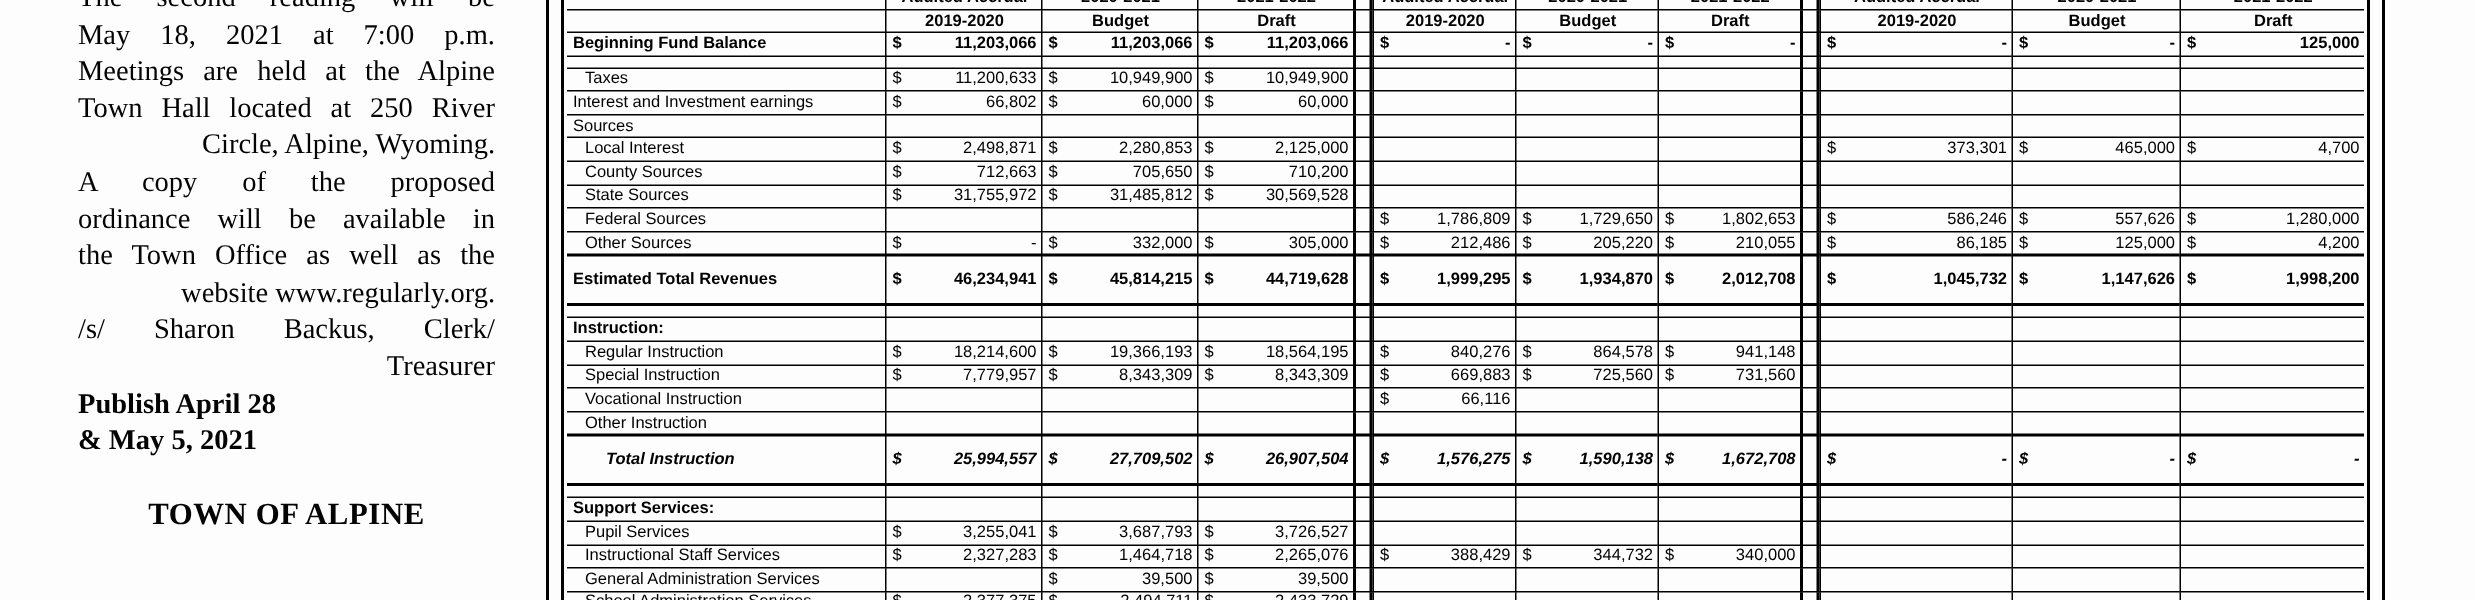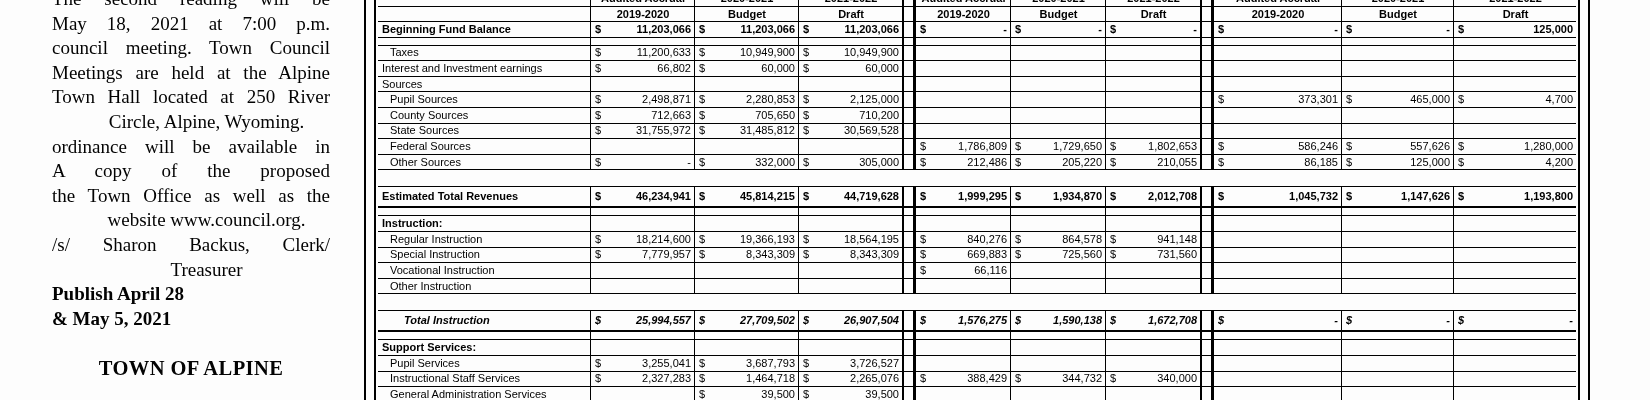--- a/index.html
+++ b/index.html
@@ -9,21 +9,21 @@
     font-family:"Liberation Sans",sans-serif;
   }
   
   .notice{
     position:absolute;left:52px;top:-13px;width:278px;
     font-family:"Liberation Serif",serif;
     font-size:19px;line-height:24.6px;color:#030303;
   }
   .nl{white-space:nowrap;overflow:visible;}
   .nl.justify{white-space:normal;text-align:justify;text-align-last:justify;}
-  .nl.left{text-align:center;margin-left:31px;}
+  .nl.left{text-align:right;margin-left:31px;}
   .nl.publish{font-weight:700;text-align:left;}
   .nl.blank{height:24.6px;}
   .nl.heading{font-weight:700;text-align:center;font-size:20.5px;letter-spacing:.4px;}
   
   .budget-table{
     position:absolute;left:378px;top:-13px;
     font-size:11px;line-height:13px;
   }
   .vframe{position:absolute;top:0;height:400px;width:8px;
     border-left:2px solid #000;border-right:2px solid #000;background:transparent;}
@@ -41,41 +41,40 @@
     overflow:hidden;white-space:nowrap;
   }
   .lab{justify-content:flex-start;}
   .mon{justify-content:space-between;border-left:1px solid #000;}
   .gap{border-left:2px solid #000;border-right:2px solid #000;padding:0;}
   .hed{justify-content:center;font-weight:700;border-left:1px solid #000;}
   .trow.h1 .cell{height:20px;align-items:flex-end;padding-bottom:1px;}
   .trow.h2 .cell{height:15px;}
   .trow.r  .cell{height:15.6px;}
   .trow.sp .cell{height:8px;}
-  .trow.tot .cell{height:22px;border-top:1px solid #000;border-bottom:2px solid #000;margin-top:16px;}
+  .trow.tot .cell{height:34px;border-top:1px solid #000;border-bottom:2px solid #000;}
   .b{font-weight:700;}
   .bi{font-weight:700;font-style:italic;}
   .ind1{padding-left:12px;}
   .ind2{padding-left:26px;}
   .mon .amt{text-align:right;}
 </style>
 </head>
 <body>
 
 <div class="notice">
     <div class="nl justify">The second reading will be</div>
     <div class="nl justify">May 18, 2021 at 7:00 p.m.</div>
-    <div class="nl justify">council meeting. Town Council</div>
     <div class="nl justify">Meetings are held at the Alpine</div>
     <div class="nl justify">Town Hall located at 250 River</div>
     <div class="nl left">Circle, Alpine, Wyoming.</div>
+    <div class="nl justify">A copy of the proposed</div>
     <div class="nl justify">ordinance will be available in</div>
-    <div class="nl justify">A copy of the proposed</div>
     <div class="nl justify">the Town Office as well as the</div>
-    <div class="nl left">website www.council.org.</div>
+    <div class="nl left">website www.regularly.org.</div>
     <div class="nl justify">/s/ Sharon Backus, Clerk/</div>
     <div class="nl left">Treasurer</div>
     <div class="nl publish">Publish April 28</div>
     <div class="nl publish">&amp; May 5, 2021</div>
     <div class="nl blank"></div>
     <div class="nl heading">TOWN OF ALPINE</div>
   </div>
 
 <div class="vframe lf"></div>
 <div class="vframe rt"></div>
@@ -218,21 +217,21 @@
       <div class="cell gap"></div>
       <div class="cell mon "></div>
       <div class="cell mon "></div>
       <div class="cell mon "></div>
       <div class="cell gap"></div>
       <div class="cell mon "></div>
       <div class="cell mon "></div>
       <div class="cell mon "></div>
     </div>
     <div class="trow r">
-      <div class="cell lab  ind1">Pupil Sources</div>
+      <div class="cell lab  ind1">Local Interest</div>
       <div class="cell mon ">
         <span>$</span>
         <span class="amt">2,498,871</span>
       </div>
       <div class="cell mon ">
         <span>$</span>
         <span class="amt">2,280,853</span>
       </div>
       <div class="cell mon ">
         <span>$</span>
@@ -406,21 +405,21 @@
       <div class="cell mon b">
         <span>$</span>
         <span class="amt">1,045,732</span>
       </div>
       <div class="cell mon b">
         <span>$</span>
         <span class="amt">1,147,626</span>
       </div>
       <div class="cell mon b">
         <span>$</span>
-        <span class="amt">1,193,800</span>
+        <span class="amt">1,998,200</span>
       </div>
     </div>
     <div class="trow sp">
       <div class="cell lab"></div>
       <div class="cell mon"></div>
       <div class="cell mon"></div>
       <div class="cell mon"></div>
       <div class="cell gap"></div>
       <div class="cell mon"></div>
       <div class="cell mon"></div>

